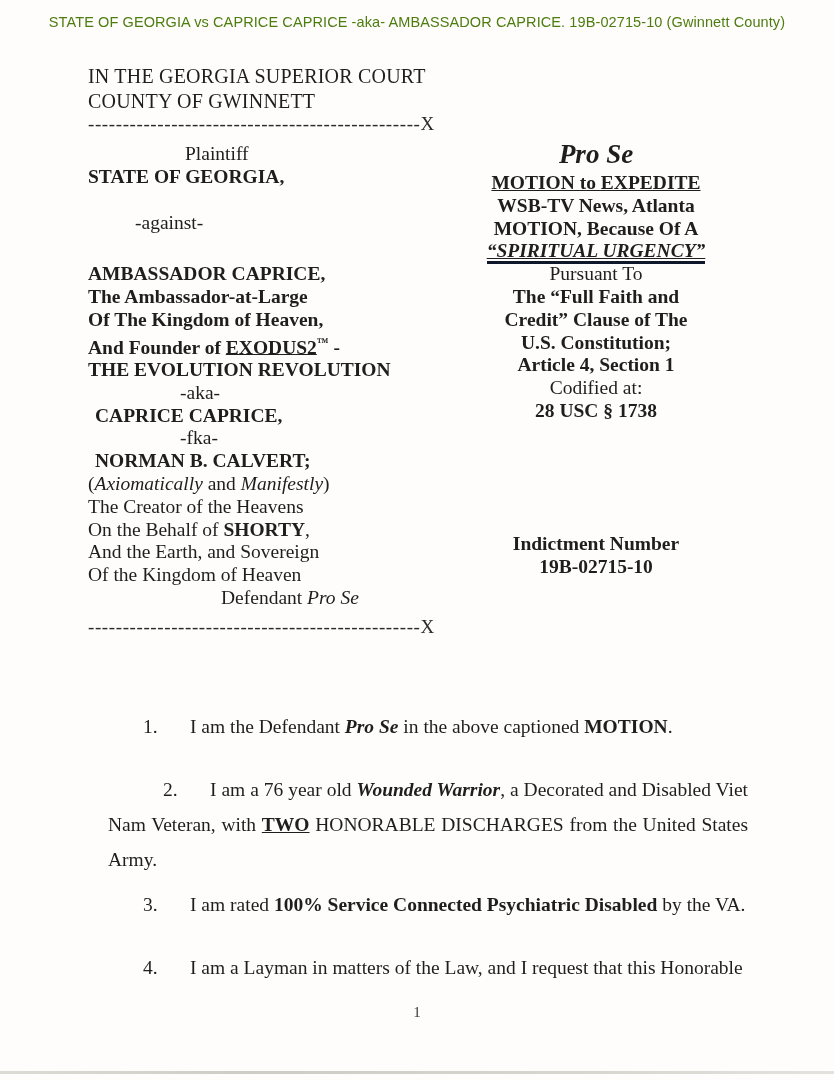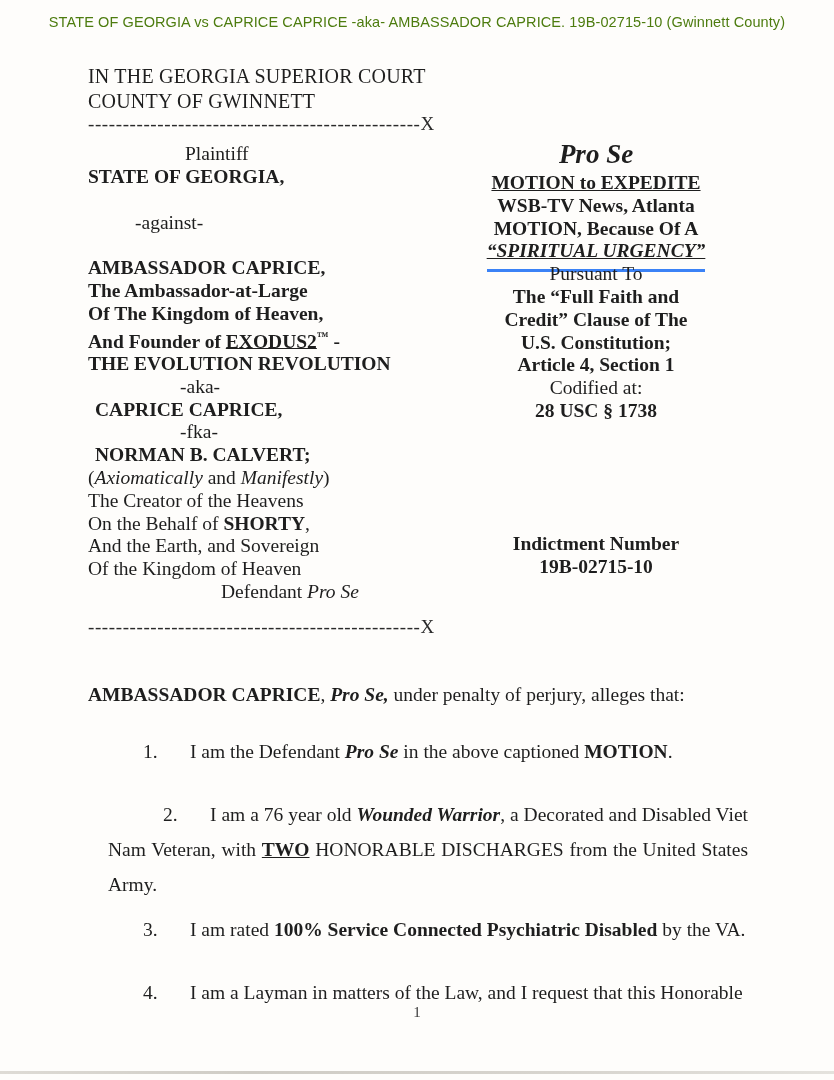--- a/index.html
+++ b/index.html
@@ -17,21 +17,21 @@
   .sep { font-size:19px; letter-spacing:0.6px; white-space:nowrap; color:#2a2a2a; }
   .sep1 { position:absolute; top:113px; left:88px; }
   .sep2 { position:absolute; top:616px; left:88px; }
 
   .cap-left {
     position:absolute; top:143px; left:88px; width:360px;
     font-size:19.5px; line-height:22.8px;
   }
   .cap-left .ln { white-space:nowrap; }
   .ind-plaintiff { padding-left:97px; }
-  .ind-against  { padding-left:47px; margin-top:23px; margin-bottom:23px; }
+  .ind-against  { padding-left:47px; margin-top:23px; margin-bottom:29px; }
   .ind-alias    { padding-left:92px; }
   .ind-name     { padding-left:7px; }
   .ind-def      { padding-left:133px; }
 
   .cap-right {
     position:absolute; top:138px; left:460px; width:272px;
     text-align:center; font-size:19.5px; line-height:22.8px;
   }
   .cap-right .title { font-size:27px; line-height:32px; font-weight:bold; font-style:italic; margin-bottom:2px; }
   .indictment { margin-top:110px; font-weight:bold; }
@@ -51,21 +51,21 @@
   }
   .bottom-scan-line {
     position:absolute; left:0; right:0; bottom:6px; height:3px;
     background:linear-gradient(to right, #dedbd5, #cfccc5 30%, #d8d5cf 70%, #e4e2dd);
   }
 
   
   .b { font-weight:bold; }
   .i { font-style:italic; }
   .u { text-decoration:underline; }
-  .u2 { border-bottom:3px solid #3b82f6; padding-bottom:8px; }
+  .u2 { border-bottom:3px solid #0f172a; padding-bottom:0px; }
   .sup { font-size:60%; vertical-align:super; letter-spacing:0; }
 </style>
 </head>
 <body>
 
 <div class="page">
 
   <div class="top-header">STATE OF GEORGIA vs CAPRICE CAPRICE -aka- AMBASSADOR CAPRICE. 19B-02715-10 (Gwinnett County)</div>
 
   <div class="court">
@@ -111,21 +111,20 @@
     <div><span class="b">28 USC § 1738</span></div>
     <div class="indictment">
       <div>Indictment Number</div>
       <div>19B-02715-10</div>
     </div>
   </div>
 
   <div class="sep sep2">------------------------------------------------X</div>
 
   <div class="body-block">
-    <div class="intro"><span class="b">AMBASSADOR CAPRICE</span><span>, </span><span class="b i">Pro Se,</span><span> under penalty of perjury, alleges that:</span></div>
 
     <p class="item item1"><span class="num">1.</span><span><span>I am the Defendant </span><span class="b i">Pro Se</span><span> in the above captioned </span><span class="b">MOTION</span><span>.</span></span></p>
 
     <p class="item item2"><span class="num">2.</span><span><span>I am a 76 year old </span><span class="b i">Wounded Warrior</span><span>, a Decorated and Disabled Viet Nam Veteran, with </span><span class="b u">TWO</span><span> HONORABLE DISCHARGES from the United States Army.</span></span></p>
 
     <p class="item item3"><span class="num">3.</span><span><span>I am rated </span><span class="b">100% Service Connected Psychiatric Disabled</span><span> by the VA.</span></span></p>
 
     <p class="item item4"><span class="num">4.</span><span><span>I am a Layman in matters of the Law, and I request that this Honorable</span></span></p>
   </div>
 

